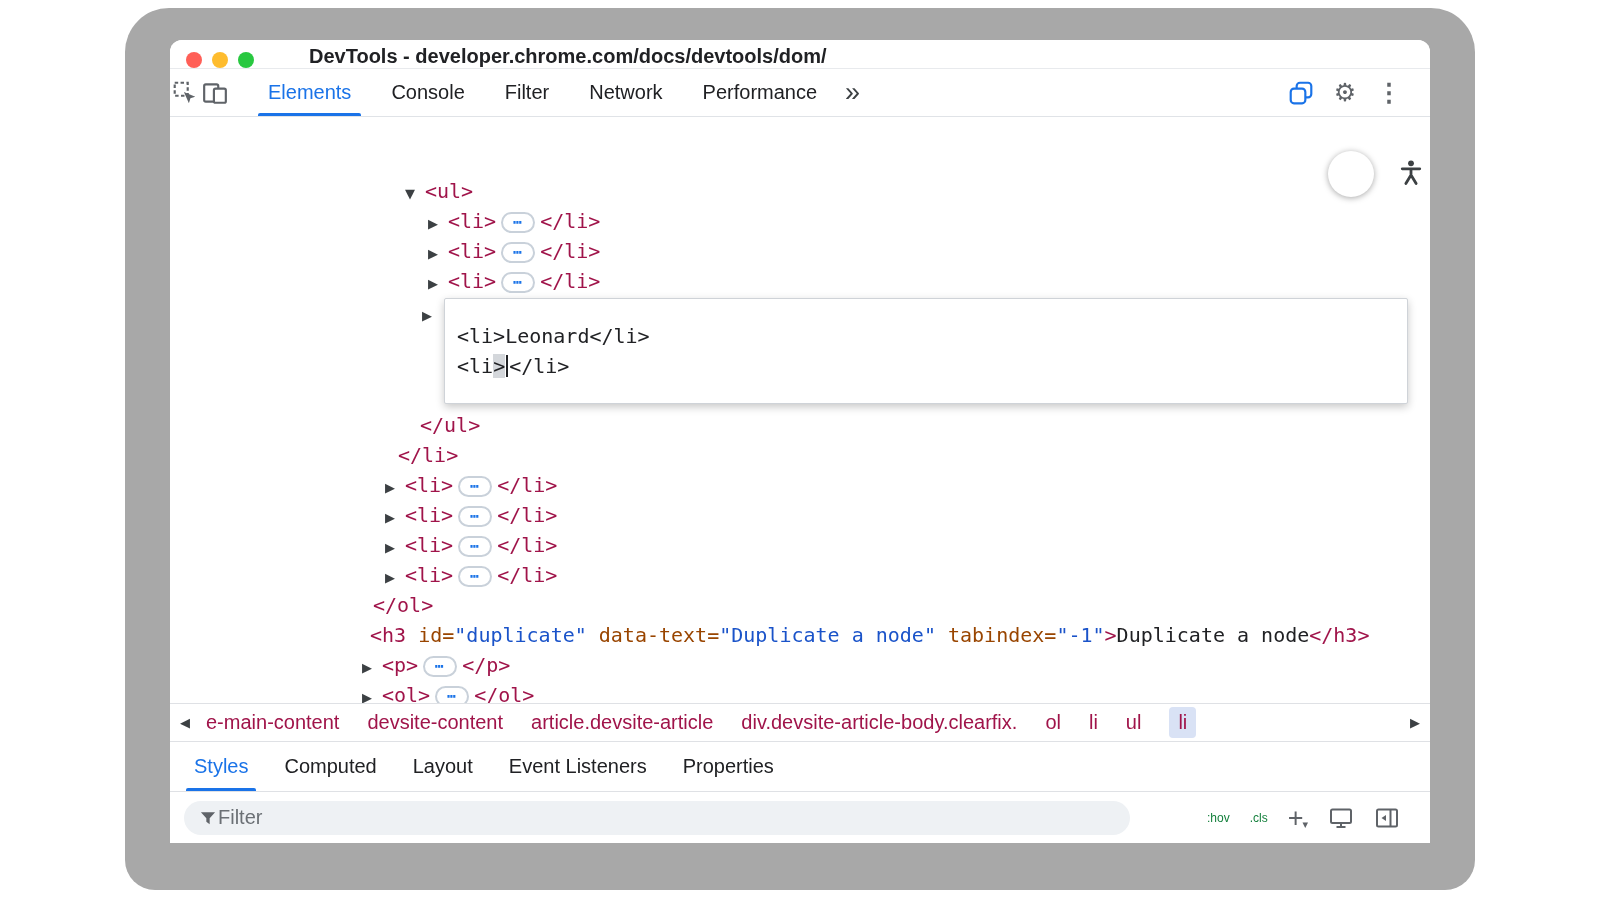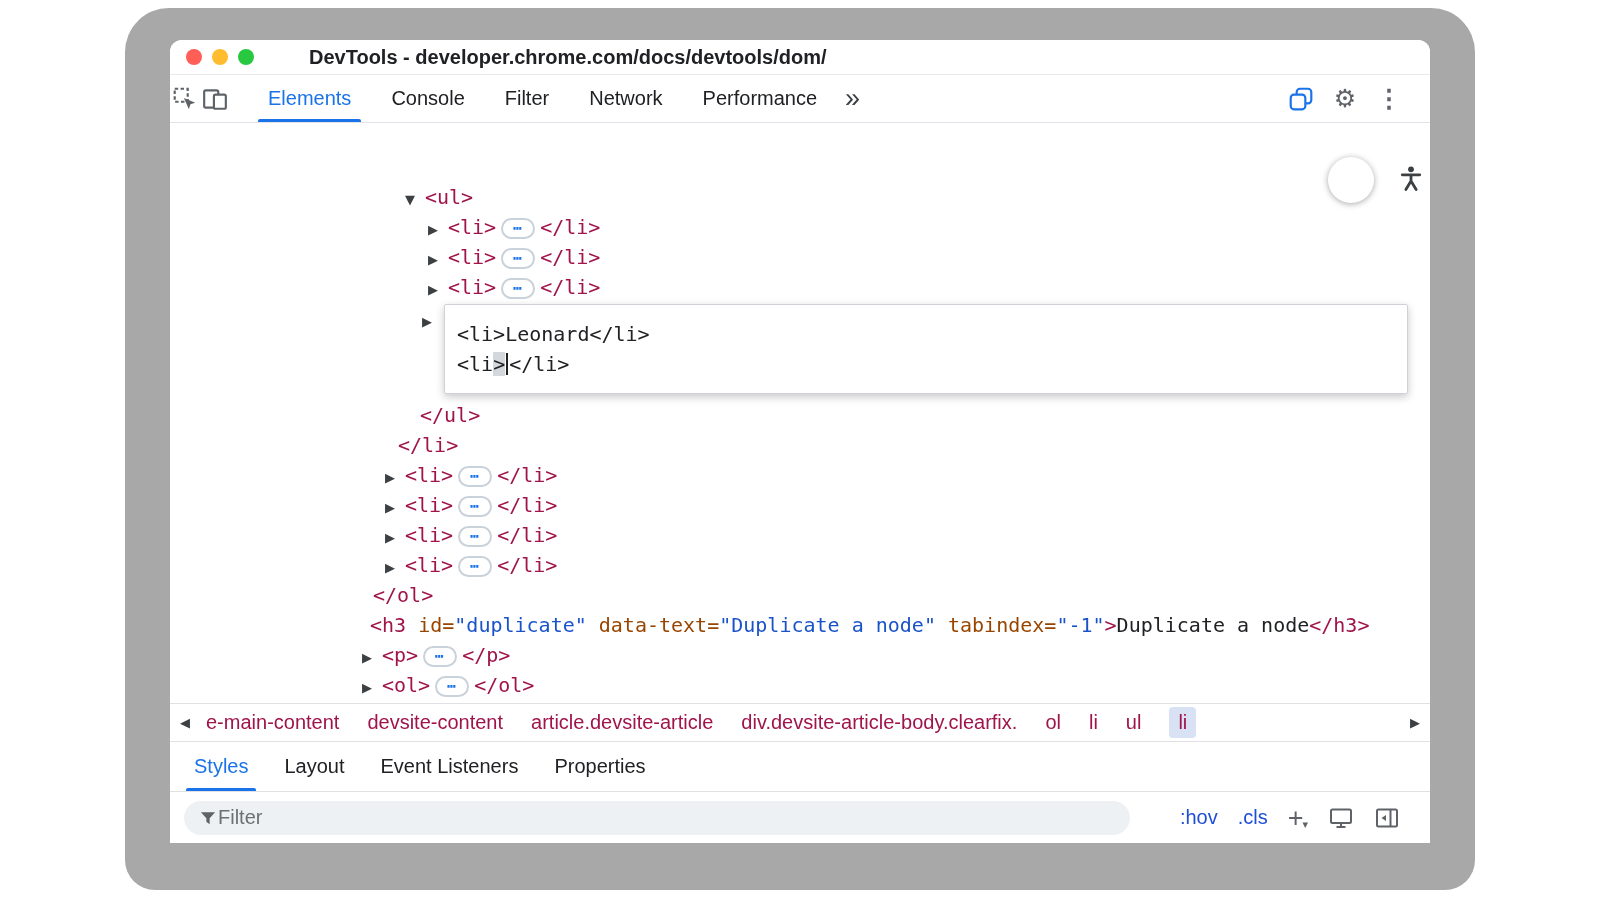--- a/index.html
+++ b/index.html
@@ -3,21 +3,21 @@
 <meta charset="utf-8">
 <style>
   *{box-sizing:border-box;margin:0;padding:0}
   html,body{width:1600px;height:908px}
   body{background:#fff;font-family:"Liberation Sans",sans-serif;position:relative;overflow:hidden}
 
   .stage{position:absolute;left:125px;top:8px;width:1350px;height:882px;background:#a8a8a8;border-radius:44px 44px 30px 30px}
   .screen{position:absolute;left:45px;top:32px;width:1260px;height:803px;background:#fff;border-radius:12px 12px 0 0;overflow:hidden;display:flex;flex-direction:column}
 
   
-  .titlebar{height:35px;display:flex;align-items:center;border-bottom:1px solid #e8eaed;flex:none;background:#fff}
+  .titlebar{height:29px;display:flex;align-items:flex-end;border-bottom:1px solid #e8eaed;flex:none;background:#fff}
   .lights{display:flex;gap:10px;padding-left:16px}
   .light{width:16px;height:16px;border-radius:50%}
   .light.red{background:#ff5f57}.light.yellow{background:#febc2e}.light.green{background:#28c840}
   .title{margin-left:55px;font-size:20px;font-weight:600;color:#202124;white-space:nowrap}
 
   
   .toolbar{height:48px;display:flex;align-items:center;border-bottom:1px solid #e0e3e7;flex:none;padding-left:0}
   .tb-icon{width:30px;height:48px;display:flex;align-items:center;justify-content:center;flex:none}
   .dt-tabs{display:flex;height:100%;margin-left:18px}
   .dt-tab{padding:0 20px;display:flex;align-items:center;font-size:20px;color:#202124;position:relative;white-space:nowrap}
@@ -34,21 +34,21 @@
   .t-row.clip{height:11px;overflow:hidden}
   .t-row.clip > span{display:inline-block;margin-top:-19px}
   .arrow{display:inline-block;width:20px;font-size:13px;color:#3c4043;font-family:"DejaVu Sans",sans-serif}
   .tag{color:#a0144a}
   .attr{color:#994500}
   .val{color:#1a53c9}
   .text{color:#202124}
   .dots{display:inline-flex;align-items:center;justify-content:center;width:34px;height:21px;border:2px solid #c9d1da;border-radius:11px;color:#1a73e8;background:#fff;margin:0 5px;font-size:15px;font-weight:bold;letter-spacing:1px;vertical-align:middle;line-height:1}
   .erow{display:flex;align-items:flex-start;height:auto}
   .erow .arrow{margin-top:5px;flex:none}
-  .edit-box{flex:1;margin:2px 22px 6px 2px;background:#fff;border:1px solid #cfd3d8;border-radius:2px;box-shadow:0 3px 9px rgba(0,0,0,.22);padding:14px 12px;line-height:30px}
+  .edit-box{flex:1;margin:2px 22px 6px 2px;background:#fff;border:1px solid #cfd3d8;border-radius:2px;box-shadow:0 3px 9px rgba(0,0,0,.22);padding:22px 12px;line-height:30px}
   .eline{height:30px}
   .sel{background:#d4d7db}
   .caret{display:inline-block;width:2px;height:22px;background:#202124;vertical-align:-4px;margin:0 1px}
   .fab{position:absolute;top:34px;right:56px;width:46px;height:46px;border-radius:50%;background:#fff;box-shadow:0 1px 6px rgba(0,0,0,.35);display:flex;align-items:center;justify-content:center}
 
   
   .crumbbar{height:38px;border-top:1px solid #dfe1e5;display:flex;align-items:center;flex:none;font-size:20px}
   .crumb-arrow{width:30px;text-align:center;font-size:13px;color:#3c4043;flex:none;font-family:"DejaVu Sans",sans-serif}
   .crumbs{display:flex;align-items:center;gap:28px;flex:1;overflow:hidden;padding:0 6px}
   .crumb{color:#a0144a;white-space:nowrap}
@@ -59,21 +59,21 @@
   .p-tab{padding:0 18px;height:100%;display:flex;align-items:center;font-size:20px;color:#202124;position:relative;white-space:nowrap}
   .p-tab.active{color:#1a73e8}
   .p-tab.active::after{content:"";position:absolute;left:10px;right:10px;bottom:0;height:3px;background:#1a73e8;border-radius:2px 2px 0 0}
 
   
   .filterbar{height:52px;border-top:1px solid #dfe1e5;display:flex;align-items:center;flex:none;padding:0 30px 0 14px}
   .filter-pill{width:946px;height:34px;background:#eef1f4;border-radius:17px;display:flex;align-items:center;padding:0 14px;flex:none}
   .filter-pill input{border:none;outline:none;background:transparent;font-size:20px;color:#3c4043;width:100%;font-family:"Liberation Sans",sans-serif}
   .filter-pill input::placeholder{color:#6b7075}
   .fb-right{margin-left:auto;display:flex;align-items:center;gap:20px}
-  .fb-btn{font-size:20px;color:#1d4ed8;white-space:nowrap}
+  .fb-btn{font-size:12px;color:#15803d;white-space:nowrap}
   .plus-wrap{display:flex;align-items:flex-end;color:#5f6368}
   .plus-sign{font-size:27px;line-height:22px}
   .plus-caret{font-size:11px;line-height:10px;margin-left:-1px}
   .icon-wrap{display:flex;align-items:center;justify-content:center}
 </style>
 </head>
 <body>
 
 <div class="stage">
   <div class="screen">
@@ -142,20 +142,21 @@
           <span class="crumb">ol</span>
           <span class="crumb">li</span>
           <span class="crumb">ul</span>
           <span class="crumb selected">li</span>
         </div>
       <span class="crumb-arrow">▶</span>
     </div>
 
     <div class="paneltabs">
         <div class="p-tab active">Styles</div>
+        <div class="p-tab">Computed</div>
         <div class="p-tab">Layout</div>
         <div class="p-tab">Event Listeners</div>
         <div class="p-tab">Properties</div>
       </div>
 
     <div class="filterbar">
       <div class="filter-pill">
         <span class="icon-wrap">
           <svg width="20" height="20" viewBox="0 0 24 24">
               <path d="M3.5 5 H20.5 L14 12.2 V19.5 L10 16.4 V12.2 Z" fill="#5f6368"></path>

